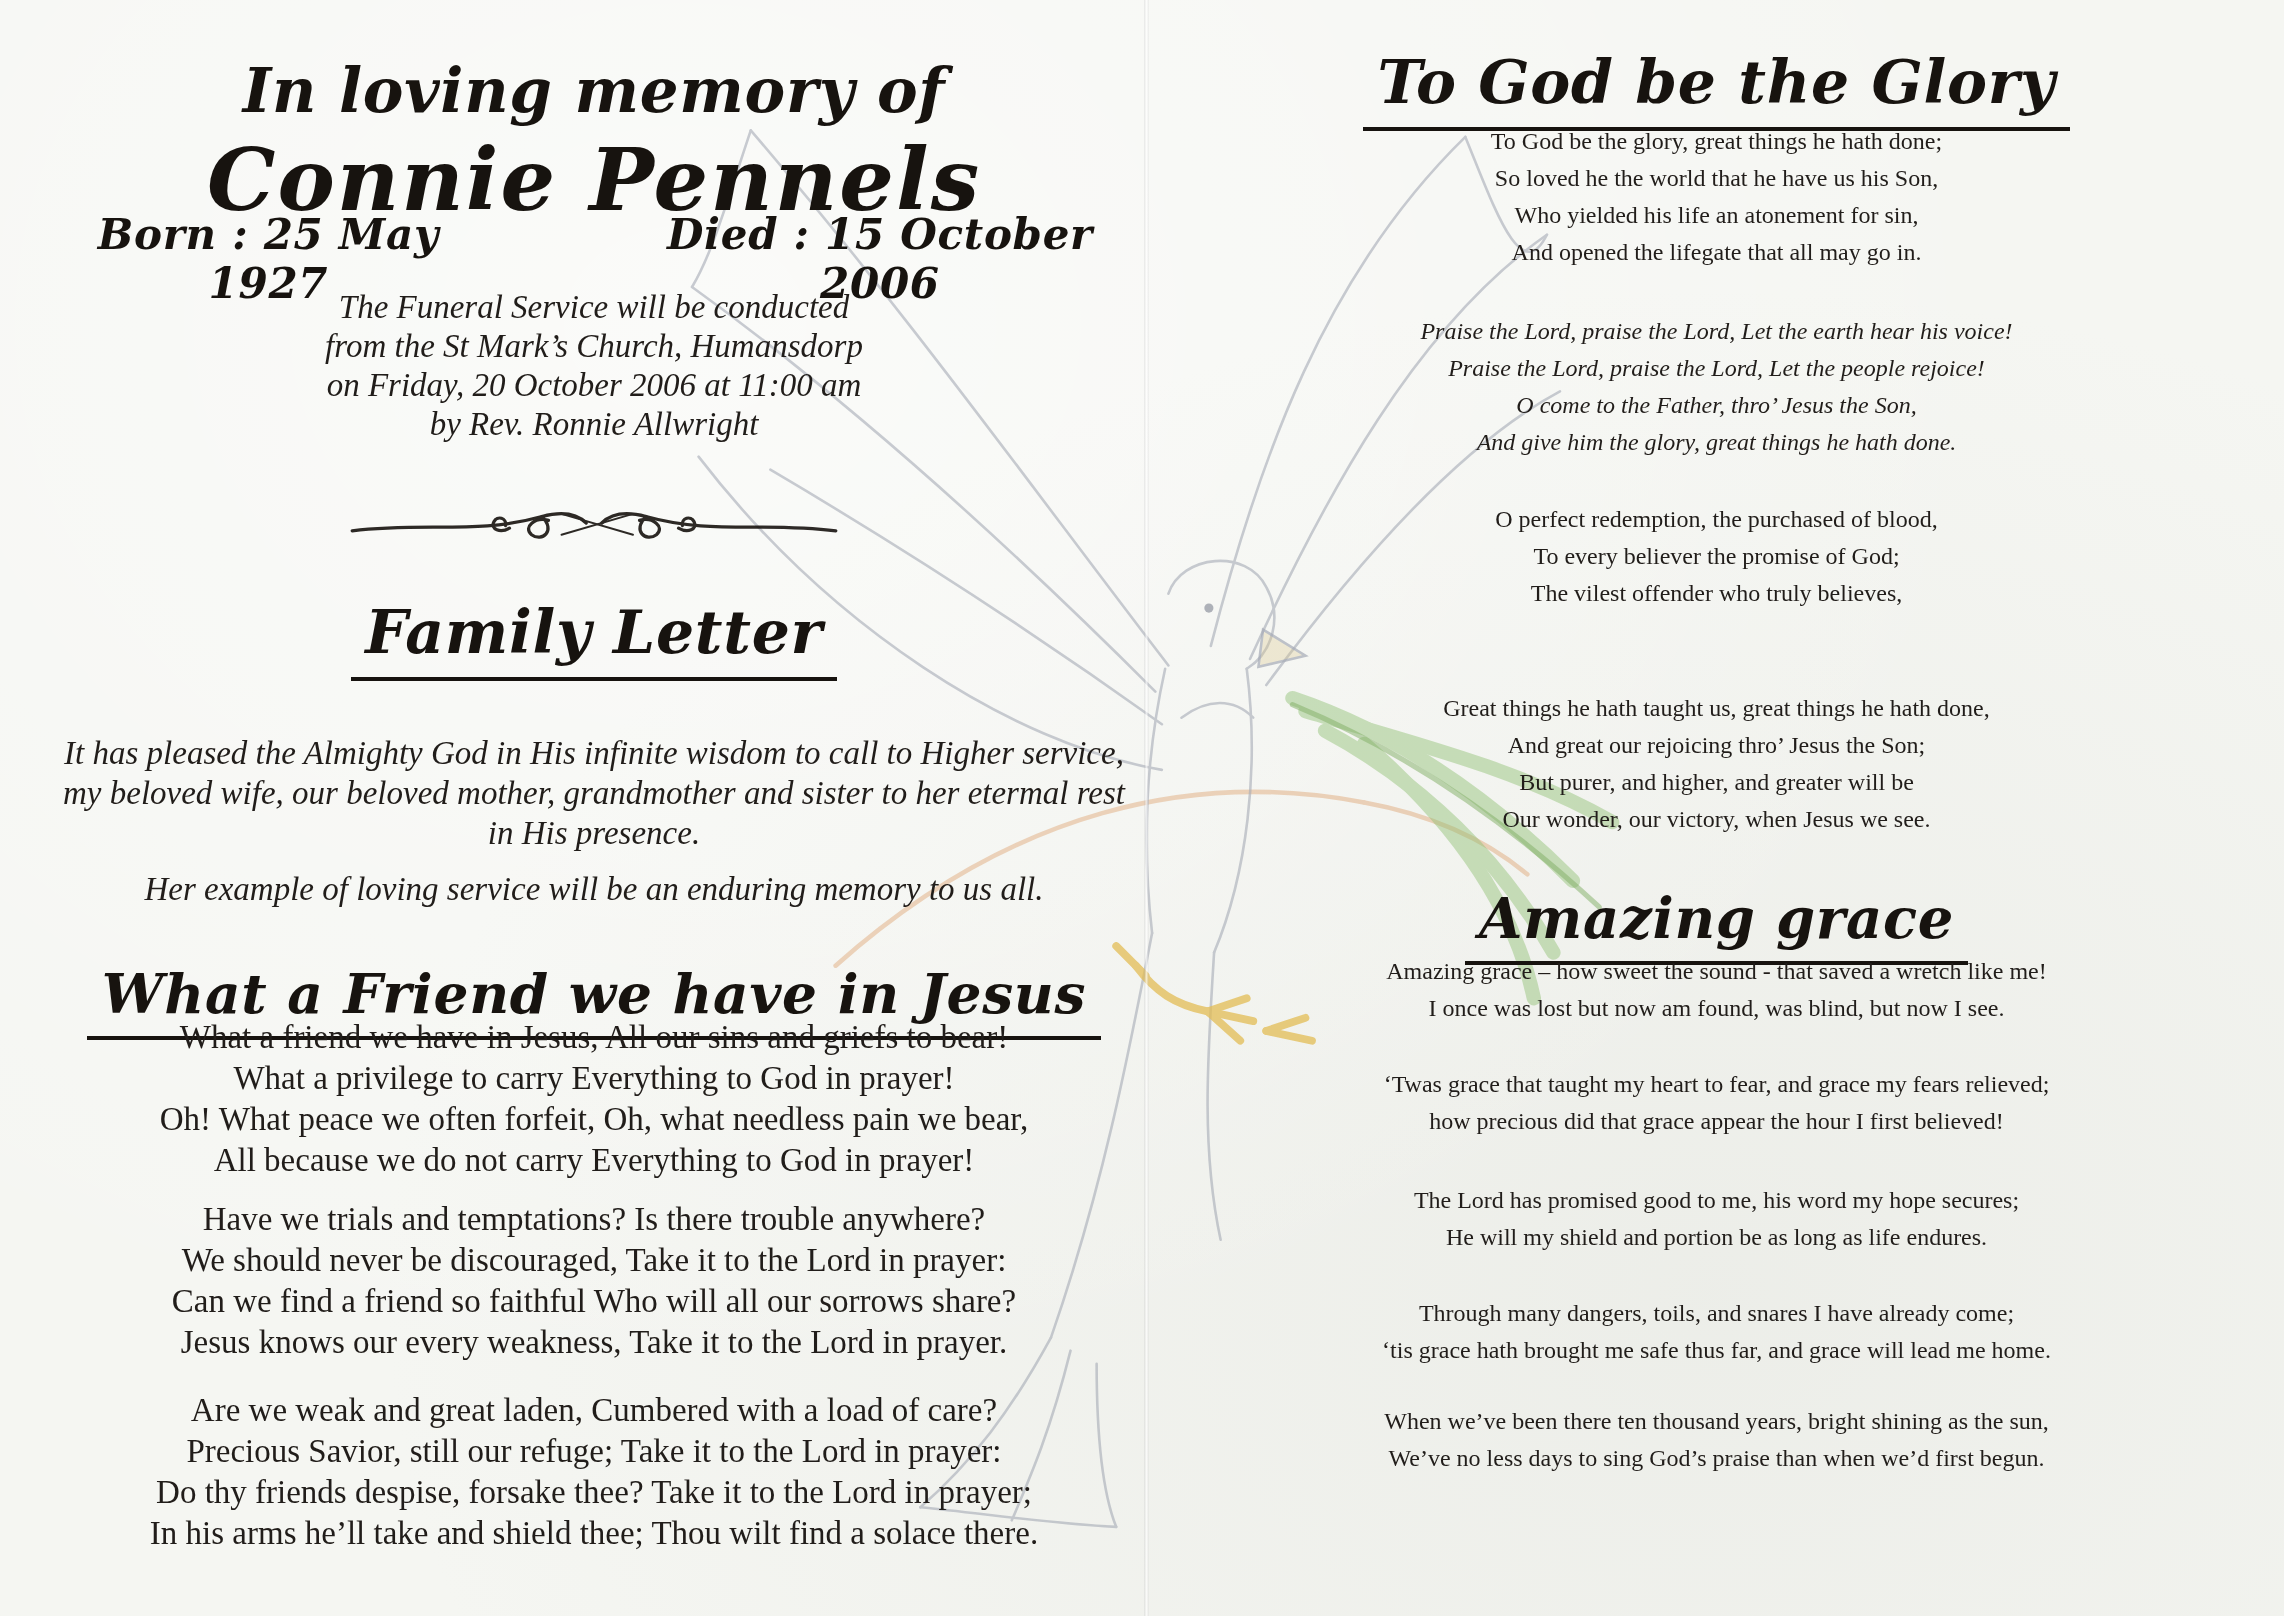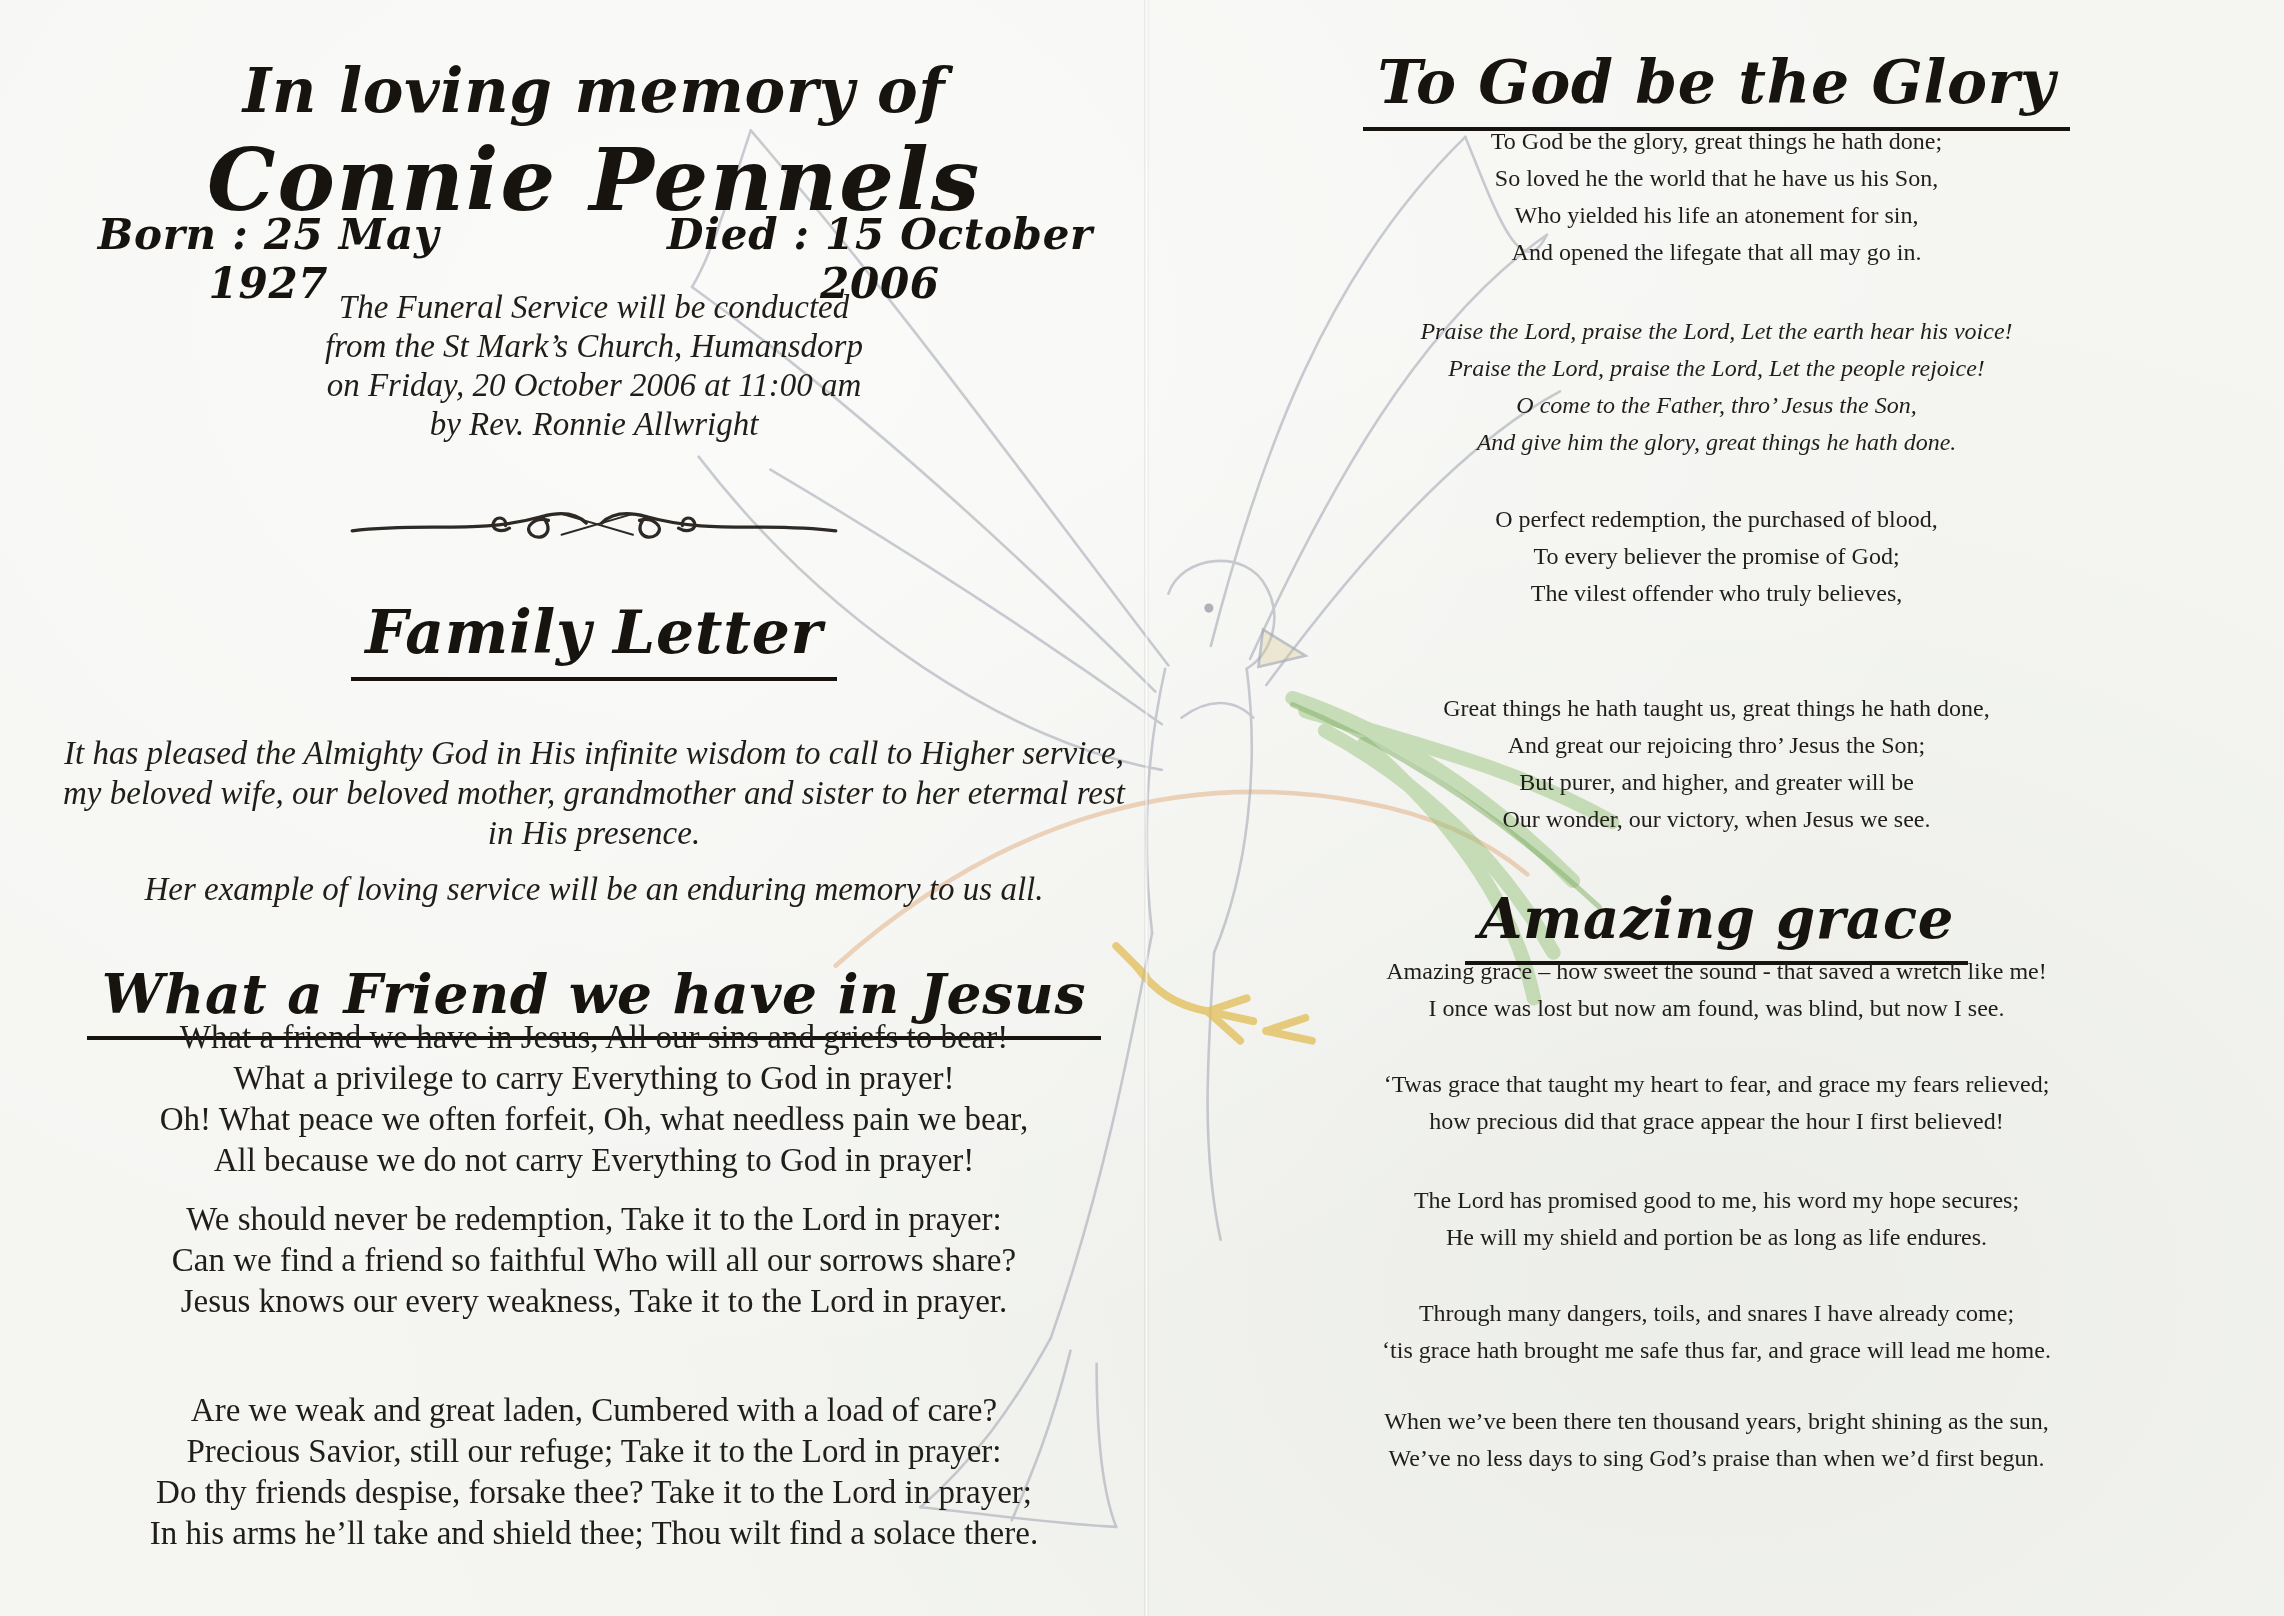--- a/index.html
+++ b/index.html
@@ -150,21 +150,22 @@
     </div>
 
     <div class="blk left-verse" style="top:1017px;">
       <div class="body-line">What a friend we have in Jesus,  All our sins and griefs to bear!</div>
       <div class="body-line">What a privilege to carry  Everything to God in prayer!</div>
       <div class="body-line">Oh! What peace we often forfeit,  Oh, what needless pain we bear,</div>
       <div class="body-line">All because we do not carry  Everything to God in prayer!</div>
     </div>
 
     <div class="blk left-verse" style="top:1199px;">
-      <div class="body-line">We should never be redemption,  Take it to the Lord in prayer:</div>
+      <div class="body-line">Have we trials and temptations?  Is there trouble anywhere?</div>
+      <div class="body-line">We should never be discouraged,  Take it to the Lord in prayer:</div>
       <div class="body-line">Can we find a friend so faithful  Who will all our sorrows share?</div>
       <div class="body-line">Jesus knows our every weakness,  Take it to the Lord in prayer.</div>
     </div>
 
     <div class="blk left-verse" style="top:1390px;">
       <div class="body-line">Are we weak and great laden,  Cumbered with a load of care?</div>
       <div class="body-line">Precious Savior, still our refuge;  Take it to the Lord in prayer:</div>
       <div class="body-line">Do thy friends despise, forsake thee?  Take it to the Lord in prayer;</div>
       <div class="body-line">In his arms he’ll take and shield thee;  Thou wilt find a solace there.</div>
     </div>

